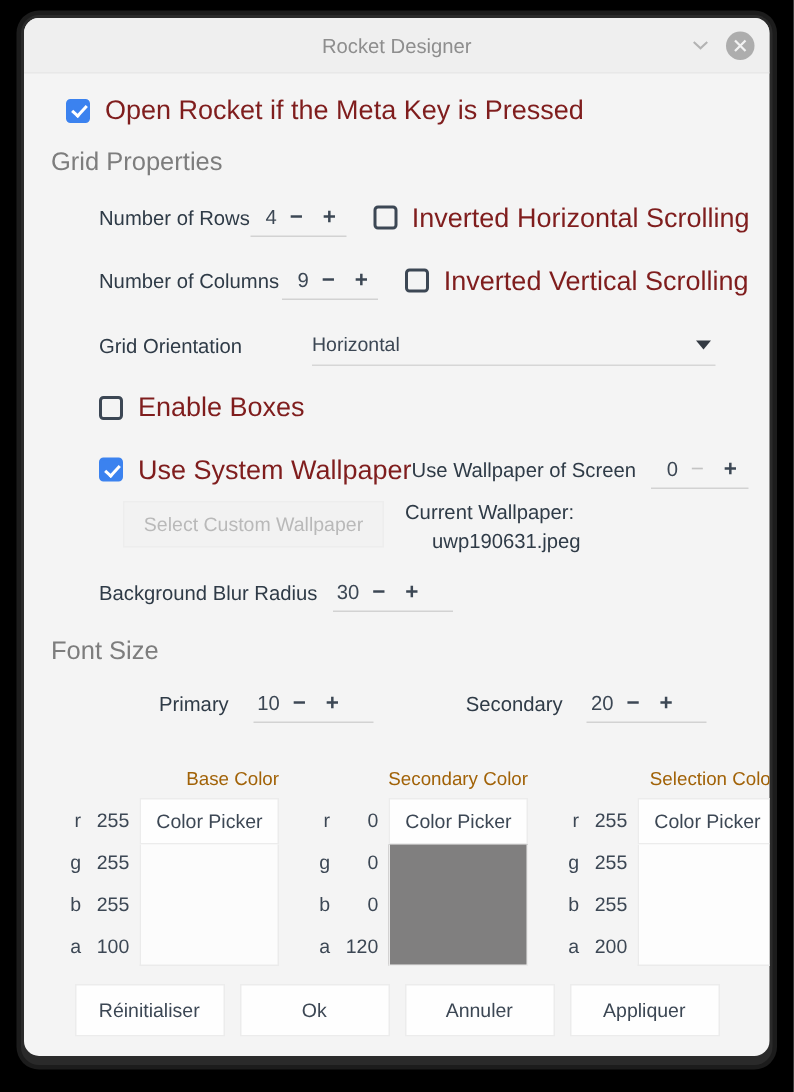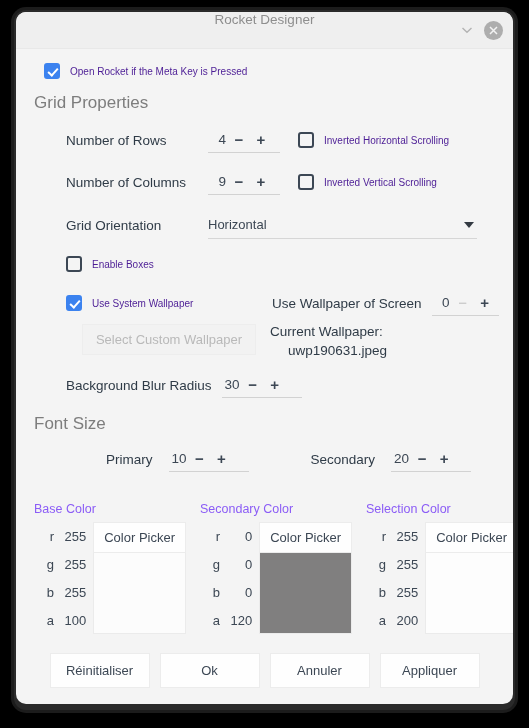--- a/index.html
+++ b/index.html
@@ -27,20 +27,21 @@
     display: flex;
     flex-direction: column;
   }
   
   .titlebar {
     position: relative;
     height: 37px;
     flex: 0 0 37px;
     background: #efefef;
     display: flex;
+    align-items: center;
     justify-content: center;
     border-bottom: 1px solid #e8e8e8;
   }
   .title-text {
     font-size: 13.5px;
     color: #8e8e8e;
   }
   .title-controls {
     position: absolute;
     right: 10px; top: 0; bottom: 0;
@@ -81,24 +82,25 @@
   .cb.checked::after {
     content: "";
     position: absolute;
     left: 3.5px; top: 0.5px;
     width: 4px; height: 8px;
     border: solid #ffffff;
     border-width: 0 2px 2px 0;
     transform: rotate(42deg);
   }
   .cb-label {
-    font-size: 10px;
-    color: #4c1d95;
+    font-size: 18px;
+    color: #7f1d1d;
     margin-left: 10px;
     white-space: nowrap;
+    text-align: center;
   }
   .field-label {
     font-size: 13.5px;
     color: #2f3b47;
     white-space: nowrap;
   }
   
   .spin {
     display: inline-flex;
     align-items: center;
@@ -159,21 +161,21 @@
     color: #b9b9b9;
     cursor: default;
   }
   
   .colorgrid {
     display: flex;
     gap: 14px;
     padding: 0 4px;
   }
   .colorcol { width: 152px; }
-  .color-title { font-size: 12.5px; color: #8b5cf6; margin-bottom: 6px; }
+  .color-title { font-size: 12.5px; color: #a16207; margin-bottom: 6px; text-align: right; }
   .color-body { display: flex; }
   .chan-list { width: 62px; }
   .chan {
     display: flex; align-items: center;
     height: 28px;
     font-size: 13px;
     color: #3c4754;
   }
   .chan-k { width: 20px; text-align: right; }
   .chan-v { flex: 1; text-align: right; padding-right: 7px; }

